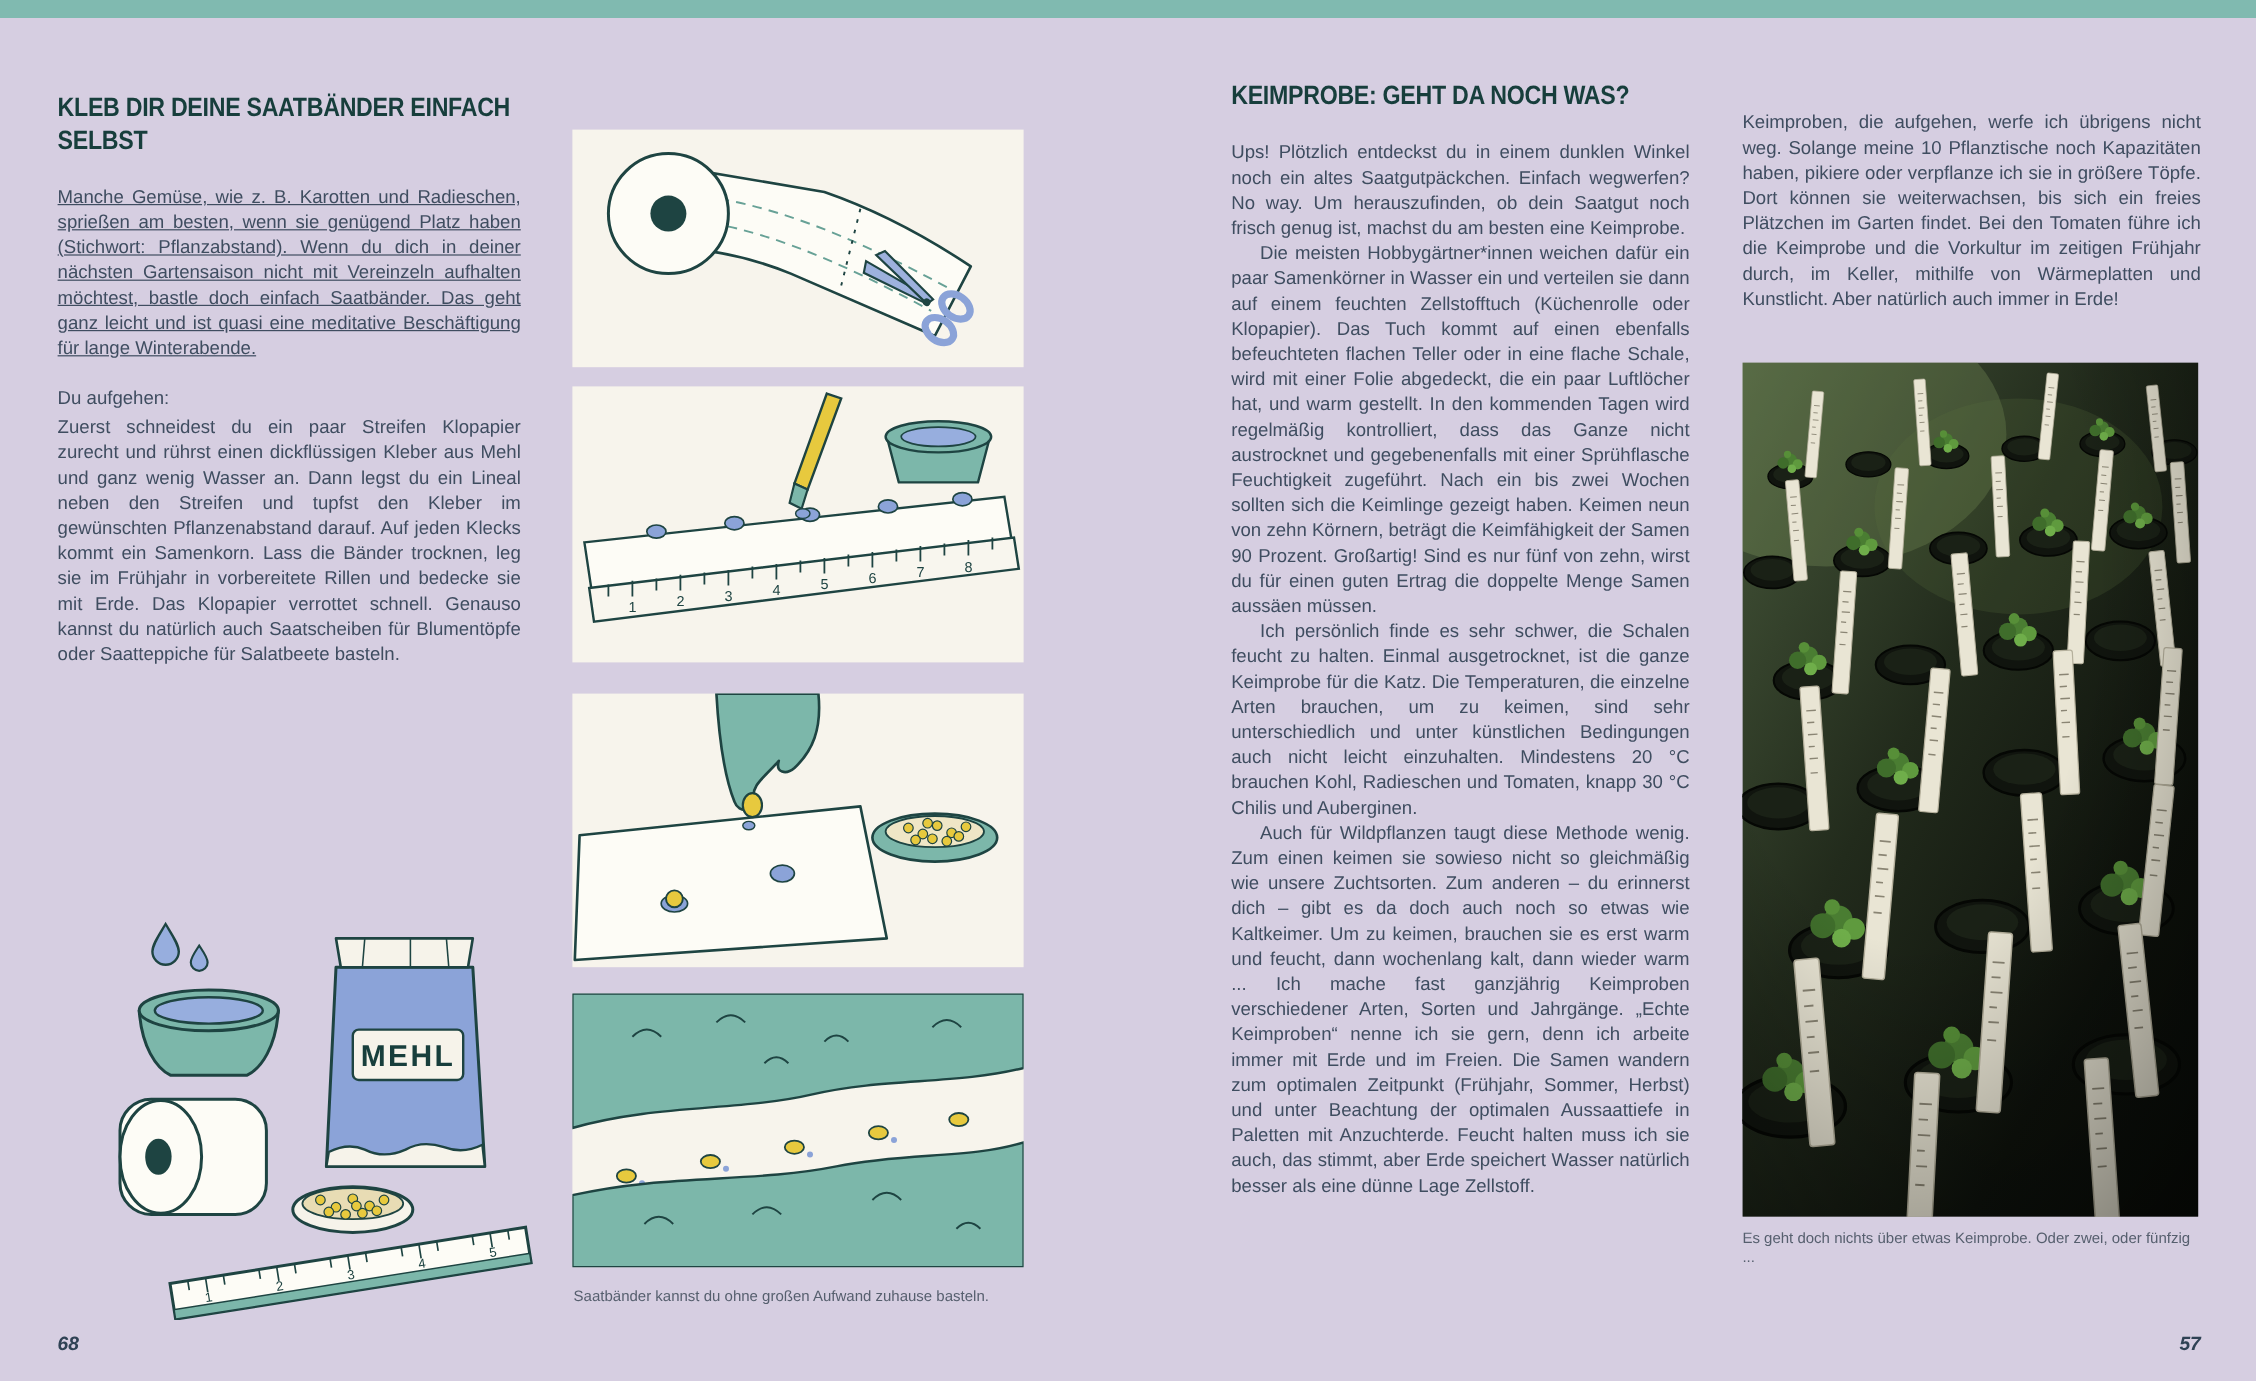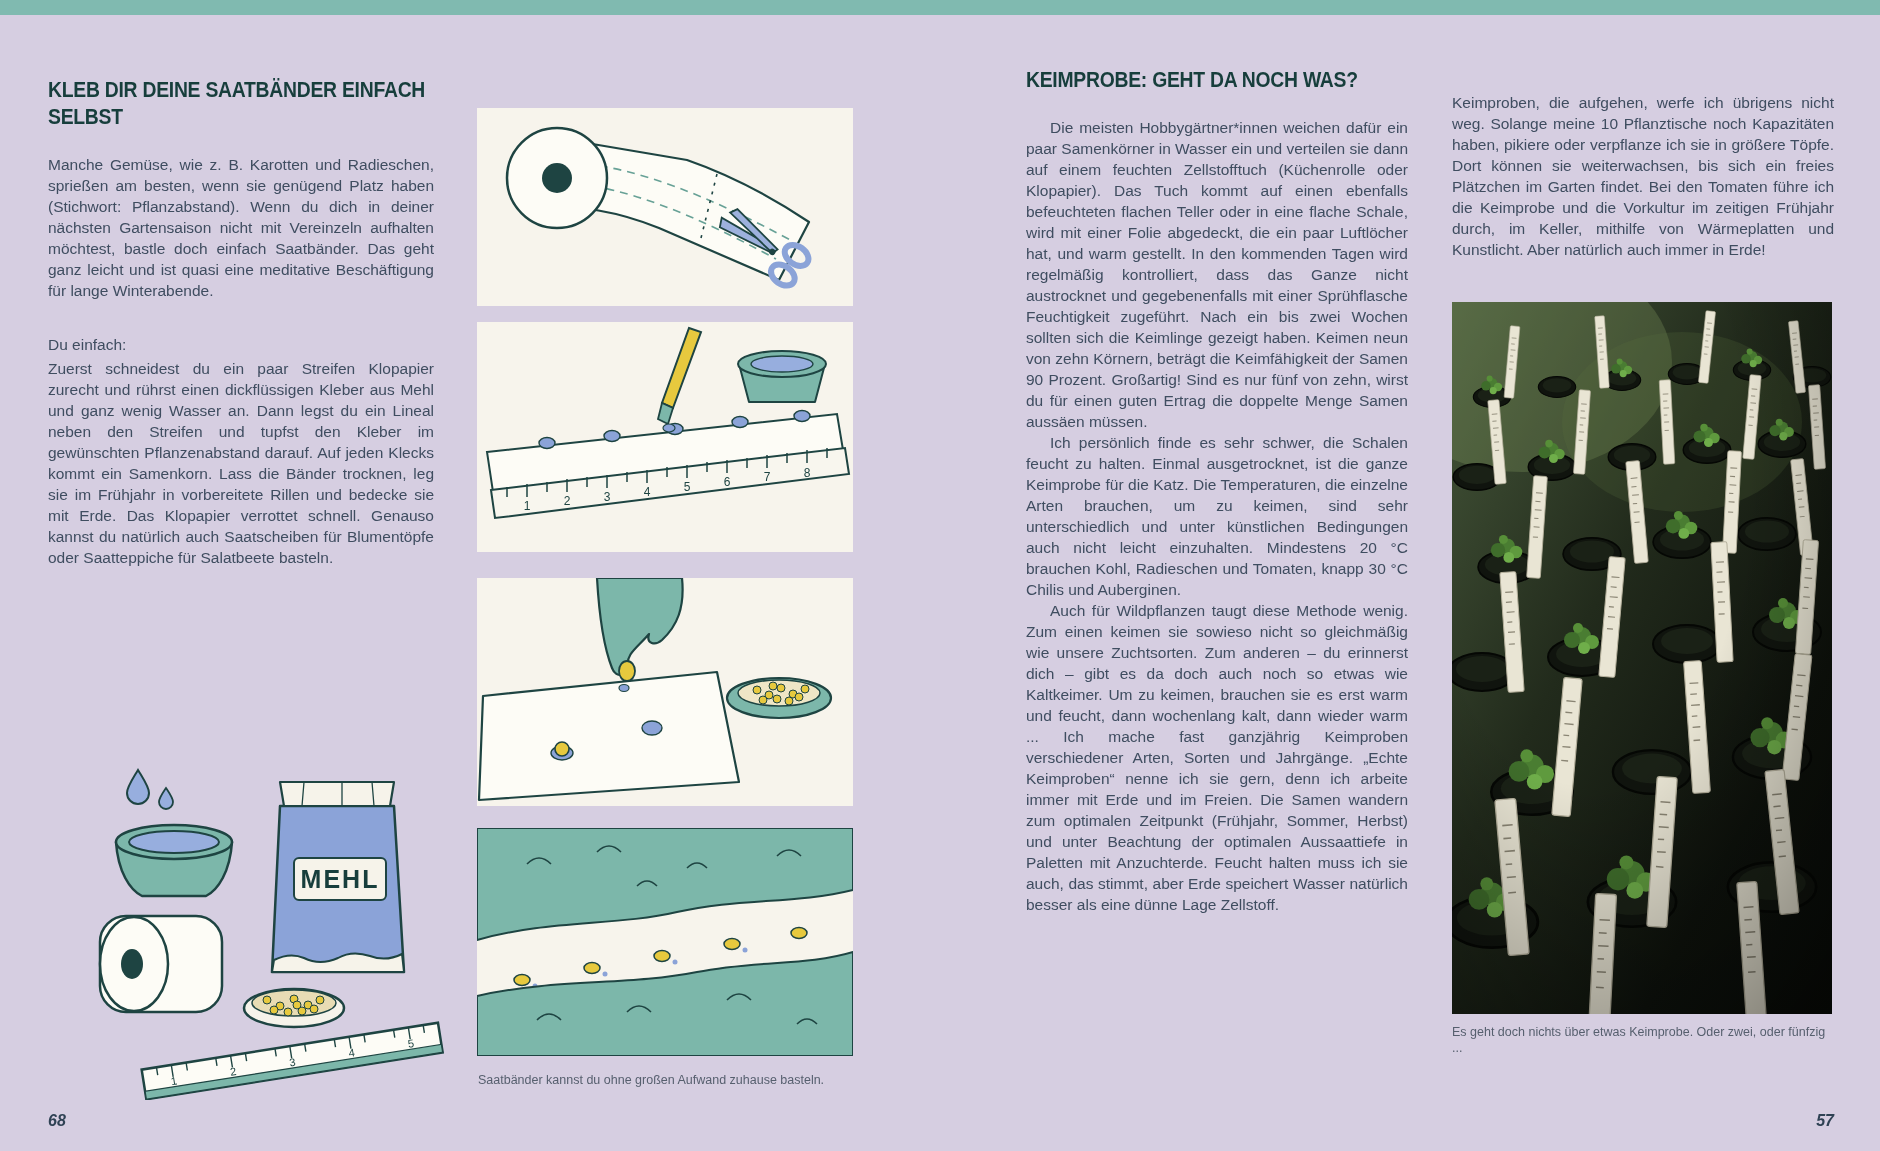--- a/index.html
+++ b/index.html
@@ -3,21 +3,21 @@
 <meta charset="utf-8">
 <style>
   html,body{margin:0;padding:0;background:#d6cee1;}
   .spread{position:relative;width:1880px;height:1151px;background:#d6cee1;overflow:hidden;
           font-family:"Liberation Sans", sans-serif;}
   .topbar{position:absolute;left:0;top:0;width:100%;height:15px;background:#80bab0;}
   .col{position:absolute;}
   .headline{margin:0 0 24px 0;font-size:22px;line-height:27px;font-weight:700;color:#173e3c;
             letter-spacing:-0.3px;width:440px;transform:scaleX(0.88);transform-origin:0 0;}
   .body{margin:0;color:#3f4d60;font-size:15.5px;line-height:21px;text-align:justify;}
-  .mb{margin-bottom:33px;}
+  .mb{margin-bottom:21px;text-decoration:underline;}
   .indent{text-indent:24px;}
   .list-title{margin:21px 0 2px 0;color:#3f4d60;font-size:15.5px;line-height:22px;}
   ul.materials{list-style:none;margin:0 0 21px 0;padding:0 0 0 26px;}
   ul.materials li{position:relative;color:#3f4d60;font-size:15.5px;line-height:22.5px;padding-left:15px;}
   ul.materials li::before{content:"•";position:absolute;left:0;top:0;color:#3f4d60;}
   .left-text{left:48px;top:76px;width:386px;}
   .right-main{left:1026px;top:66px;width:382px;}
   .right-col2{left:1452px;top:70px;width:382px;margin-top:22px;}
   .panel{position:absolute;left:477px;width:376px;background:#f7f4ec;}
   #panel1{top:108px;height:198px}
@@ -36,21 +36,21 @@
 </style>
 </head>
 <body>
 
 <div class="spread">
   <div class="topbar"></div>
 
   <section class="col left-text">
     <h1 class="headline">KLEB DIR DEINE SAATBÄNDER EINFACH SELBST</h1>
     <p class="body mb">Manche Gemüse, wie z. B. Karotten und Radieschen, sprießen am besten, wenn sie genügend Platz haben (Stichwort: Pflanzabstand). Wenn du dich in deiner nächsten Gartensaison nicht mit Vereinzeln aufhalten möchtest, bastle doch einfach Saatbänder. Das geht ganz leicht und ist quasi eine meditative Beschäftigung für lange Winterabende.</p>
-    <p class="list-title">Du einfach:</p>
+    <p class="list-title">Du aufgehen:</p>
     <p class="body">Zuerst schneidest du ein paar Streifen Klopapier zurecht und rührst einen dickflüssigen Kleber aus Mehl und ganz wenig Wasser an. Dann legst du ein Lineal neben den Streifen und tupfst den Kleber im gewünschten Pflanzenabstand darauf. Auf jeden Klecks kommt ein Samenkorn. Lass die Bänder trocknen, leg sie im Frühjahr in vorbereitete Rillen und bedecke sie mit Erde. Das Klopapier verrottet schnell. Genauso kannst du natürlich auch Saatscheiben für Blumentöpfe oder Saatteppiche für Salatbeete basteln.</p>
   </section>
 
   <div class="panel" id="panel1">
     <svg viewBox="0 0 376 198">
       <g>
         <path d="M80 30 L210 52 C262 70 302 94 332 114 L302 172 L182 120 C140 103 100 97 70 100 Z" fill="#fdfcf6" stroke="#1e4442" stroke-width="2.2" stroke-linejoin="round"></path>
         <path d="M95 54 C162 60 232 88 317 134" fill="none" stroke="#67a196" stroke-width="1.6" stroke-dasharray="8 6"></path>
         <path d="M88 74 C152 80 216 106 299 151" fill="none" stroke="#67a196" stroke-width="1.6" stroke-dasharray="8 6"></path>
         <path d="M240 66 L224 130" fill="none" stroke="#1e4442" stroke-width="1.6" stroke-dasharray="3 6"></path>
@@ -214,20 +214,21 @@
           <text x="250" y="306">3</text>
           <text x="310" y="306">4</text>
           <text x="370" y="306">5</text>
         </g>
       </g>
     </svg>
   </div>
 
   <section class="col right-main">
     <h1 class="headline">KEIMPROBE: GEHT DA NOCH WAS?</h1>
+    <p class="body">Ups! Plötzlich entdeckst du in einem dunklen Winkel noch ein altes Saatgutpäckchen. Einfach wegwerfen? No way. Um herauszufinden, ob dein Saatgut noch frisch genug ist, machst du am besten eine Keimprobe.</p>
     <p class="body indent">Die meisten Hobbygärtner*innen weichen dafür ein paar Samenkörner in Wasser ein und verteilen sie dann auf einem feuchten Zellstofftuch (Küchenrolle oder Klopapier). Das Tuch kommt auf einen ebenfalls befeuchteten flachen Teller oder in eine flache Schale, wird mit einer Folie abgedeckt, die ein paar Luftlöcher hat, und warm gestellt. In den kommenden Tagen wird regelmäßig kontrolliert, dass das Ganze nicht austrocknet und gegebenenfalls mit einer Sprühflasche Feuchtigkeit zugeführt. Nach ein bis zwei Wochen sollten sich die Keimlinge gezeigt haben. Keimen neun von zehn Körnern, beträgt die Keimfähigkeit der Samen 90 Prozent. Großartig! Sind es nur fünf von zehn, wirst du für einen guten Ertrag die doppelte Menge Samen aussäen müssen.</p>
     <p class="body indent">Ich persönlich finde es sehr schwer, die Schalen feucht zu halten. Einmal ausgetrocknet, ist die ganze Keimprobe für die Katz. Die Temperaturen, die einzelne Arten brauchen, um zu keimen, sind sehr unterschiedlich und unter künstlichen Bedingungen auch nicht leicht einzuhalten. Mindestens 20 °C brauchen Kohl, Radieschen und Tomaten, knapp 30 °C Chilis und Auberginen.</p>
     <p class="body indent">Auch für Wildpflanzen taugt diese Methode wenig. Zum einen keimen sie sowieso nicht so gleichmäßig wie unsere Zuchtsorten. Zum anderen – du erinnerst dich – gibt es da doch auch noch so etwas wie Kaltkeimer. Um zu keimen, brauchen sie es erst warm und feucht, dann wochenlang kalt, dann wieder warm ... Ich mache fast ganzjährig Keimproben verschiedener Arten, Sorten und Jahrgänge. „Echte Keimproben“ nenne ich sie gern, denn ich arbeite immer mit Erde und im Freien. Die Samen wandern zum optimalen Zeitpunkt (Frühjahr, Sommer, Herbst) und unter Beachtung der optimalen Aussaattiefe in Paletten mit Anzuchterde. Feucht halten muss ich sie auch, das stimmt, aber Erde speichert Wasser natürlich besser als eine dünne Lage Zellstoff.</p>
   </section>
 
   <section class="col right-col2">
     <p class="body">Keimproben, die aufgehen, werfe ich übrigens nicht weg. Solange meine 10 Pflanztische noch Kapazitäten haben, pikiere oder verpflanze ich sie in größere Töpfe. Dort können sie weiterwachsen, bis sich ein freies Plätzchen im Garten findet. Bei den Tomaten führe ich die Keimprobe und die Vorkultur im zeitigen Frühjahr durch, im Keller, mithilfe von Wärmeplatten und Kunstlicht. Aber natürlich auch immer in Erde!</p>
   </section>
 
   <div class="photo">

